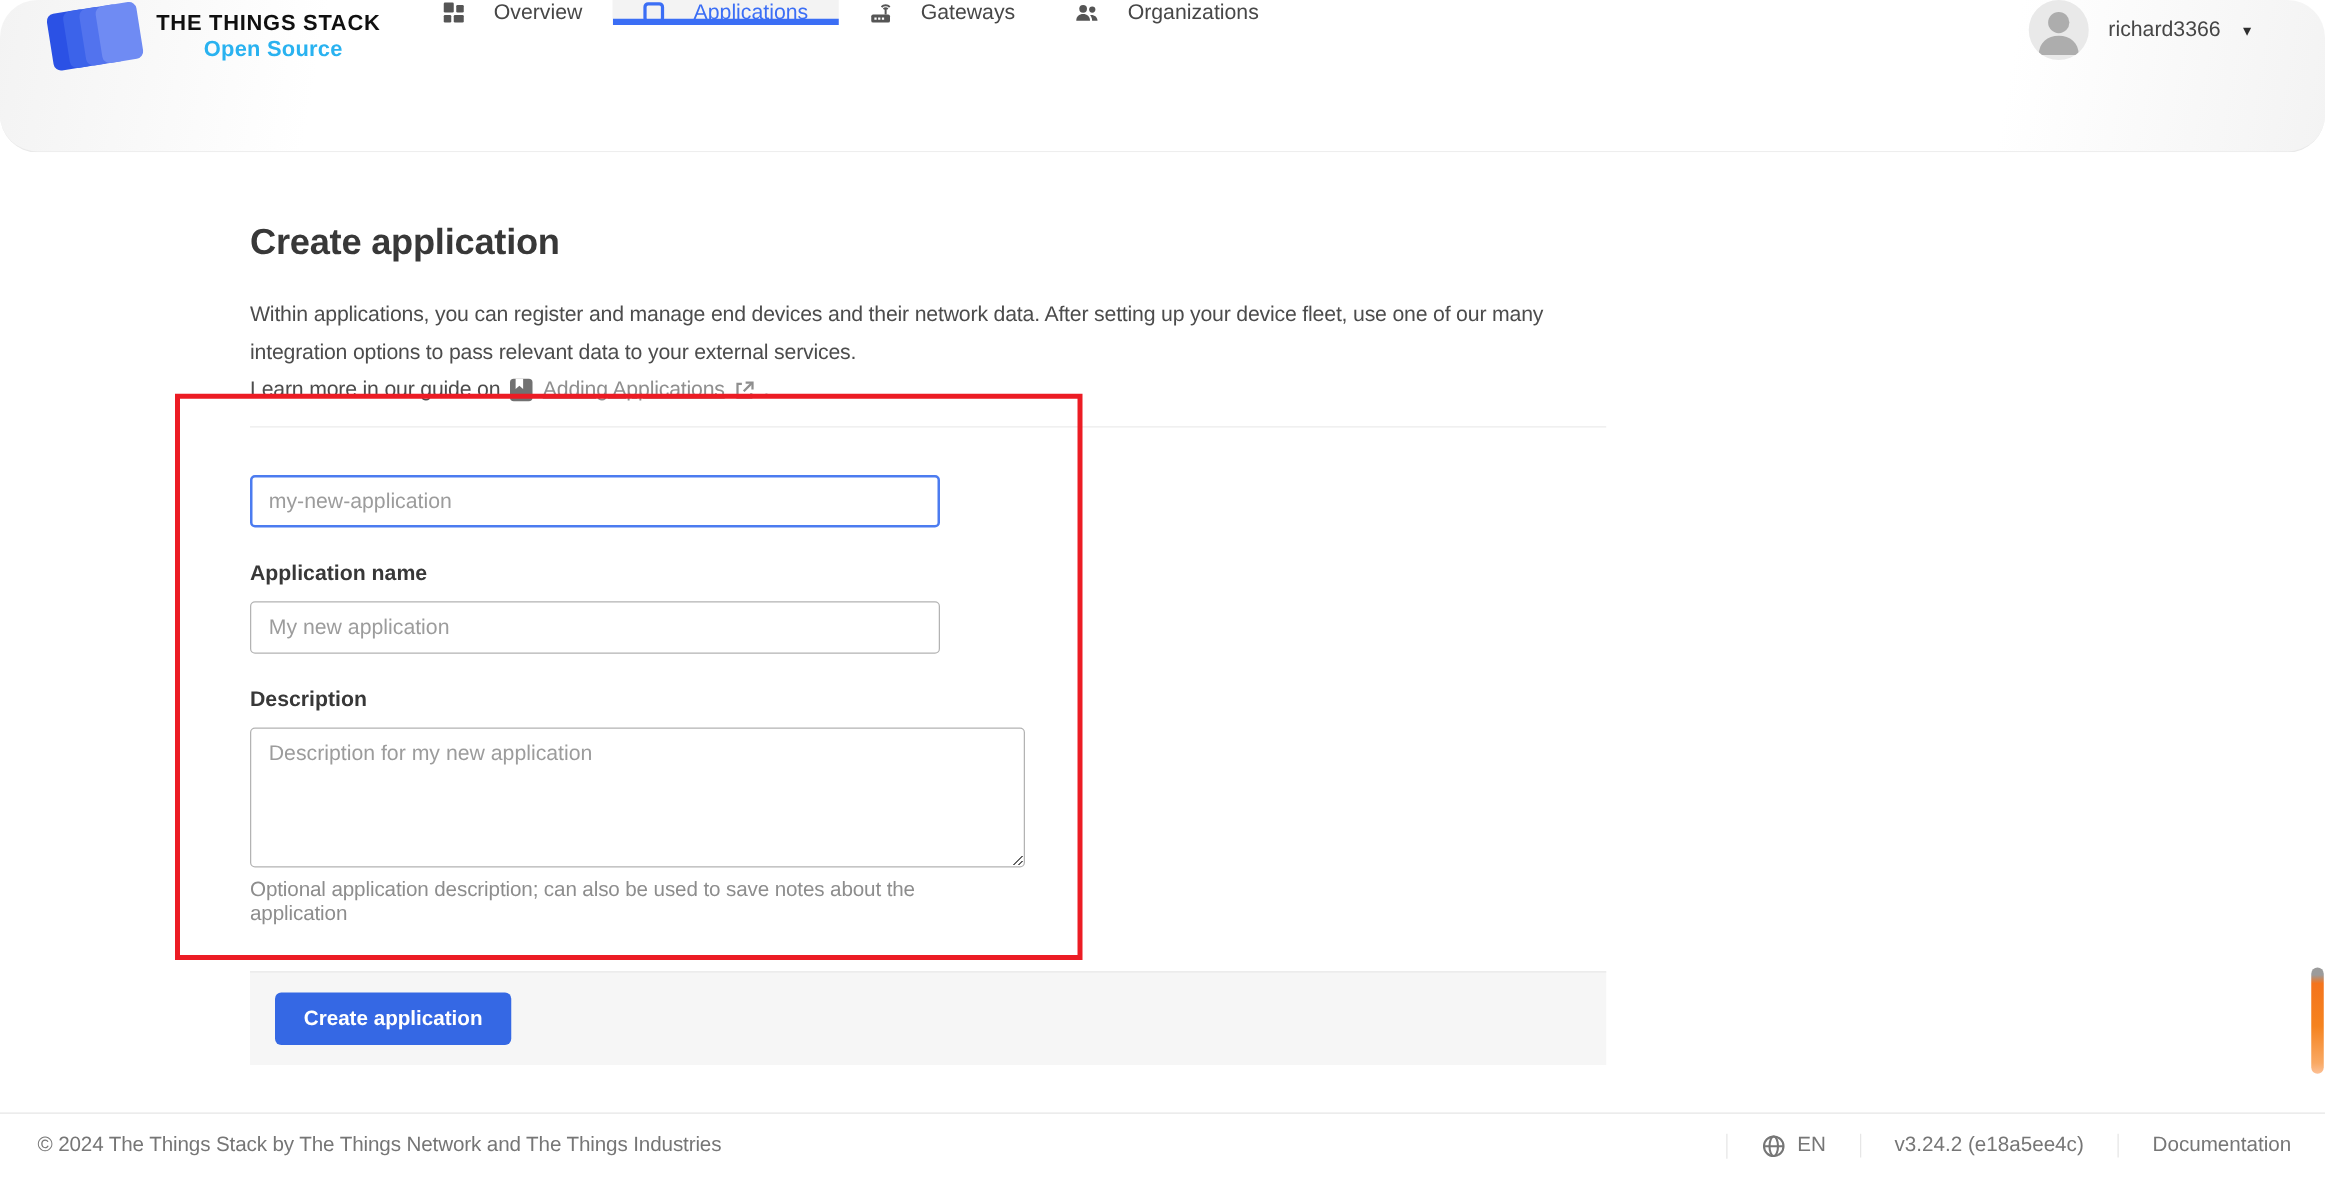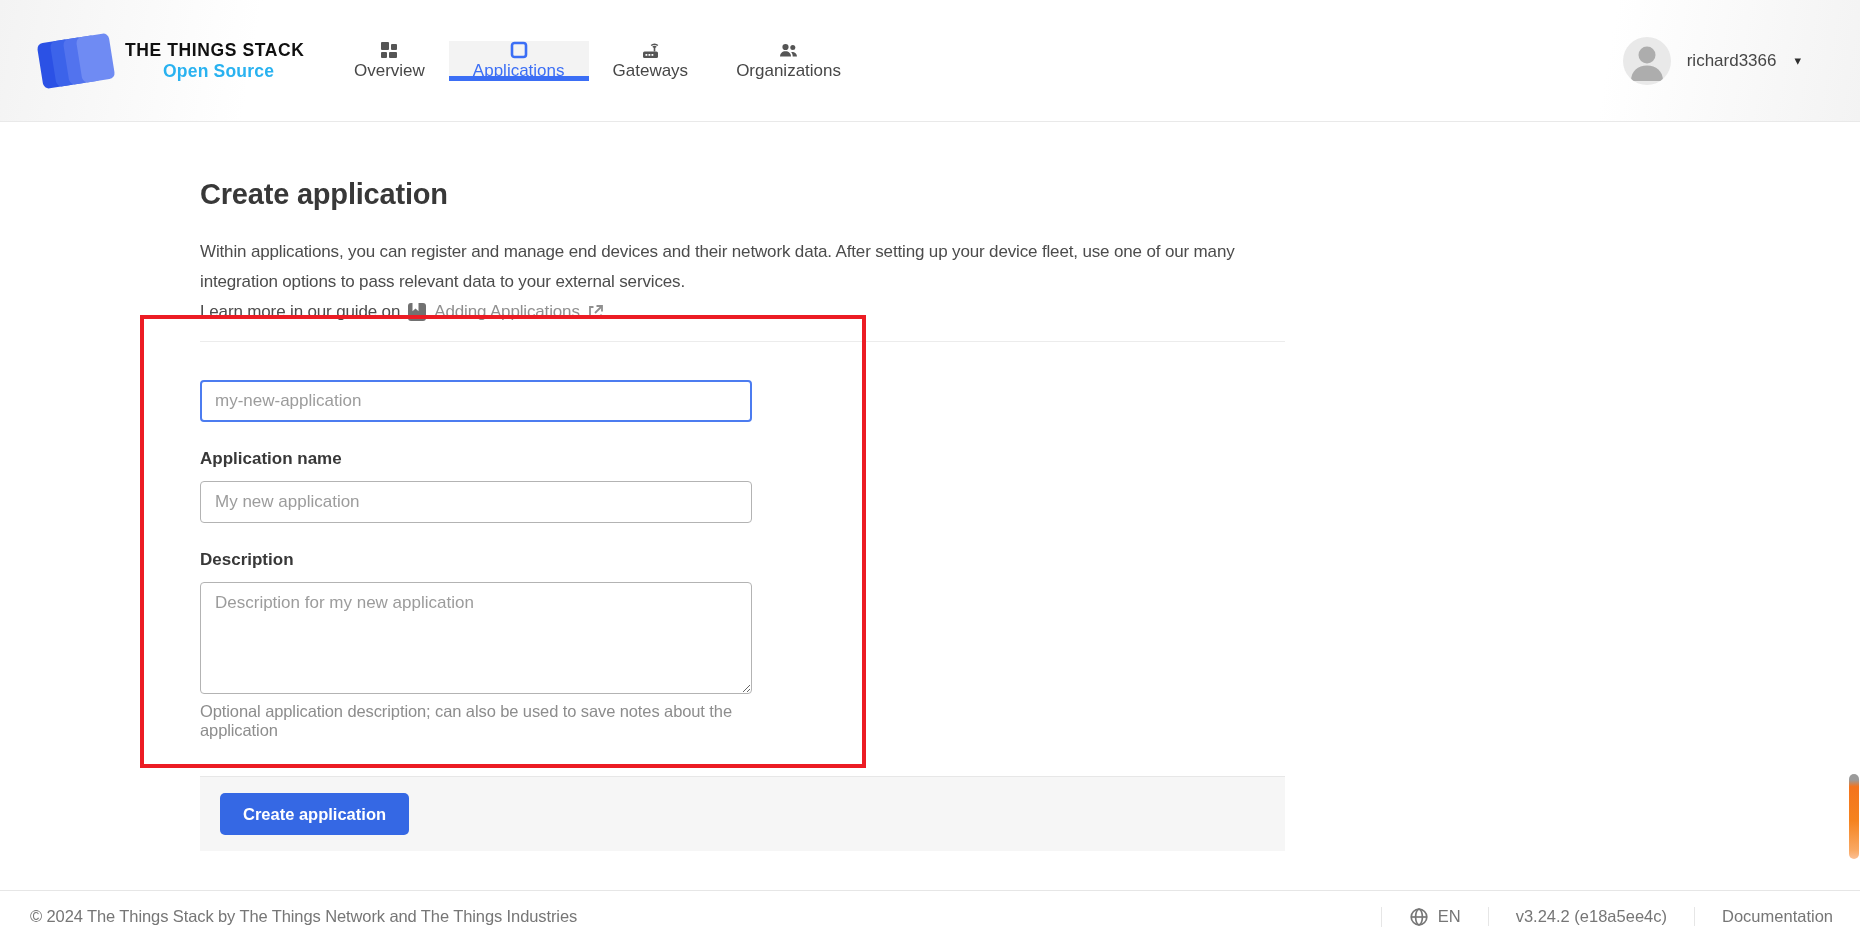--- a/index.html
+++ b/index.html
@@ -4,39 +4,40 @@
 <style>
   * { box-sizing: border-box; }
   html,body { margin:0; padding:0; }
   body {
     width:1860px; height:942px; position:relative; overflow:hidden;
     font-family:"Liberation Sans", sans-serif; background:#ffffff; color:#444;
   }
 
   
   .header {
-    position:relative; height:122px; display:flex; align-items:center;
+    position:relative; height:122px; display:flex; align-items:flex-start;
     border-bottom:1px solid #e9e9e9;
     background:linear-gradient(100deg,#f3f3f3 0%,#ffffff 14%,#ffffff 86%,#f3f3f3 100%);
+    border-radius:30px;
   }
   .logo-area { display:flex; align-items:center; padding-left:40px; width:330px; cursor:pointer; }
   .logo-mark { position:relative; width:70px; height:58px; margin-right:15px; flex:none; }
   .logo-card { position:absolute; width:33px; height:46px; border-radius:6px; transform:rotate(-9deg); }
   .lc1 { left:0;  top:9px; background:#2b51e5; }
   .lc2 { left:13px; top:7px; background:#3c63ea; }
   .lc3 { left:26px; top:5px; background:#5273ee; }
   .lc4 { left:39px; top:3px; background:#6f8bf3; }
   .logo-text { line-height:21px; white-space:nowrap; }
   .logo-title { font-size:17.5px; font-weight:bold; letter-spacing:.6px; color:#101010; }
   .logo-sub   { font-size:17.5px; font-weight:bold; letter-spacing:.2px; color:#29b2f0;margin-left:38px; }
 
   .nav { display:flex; align-items:stretch; }
   .nav-item {
-    display:flex; align-items:center; gap:2px; padding:0 24px;
-    font-size:17px; color:#474747; cursor:pointer; white-space:nowrap;flex-direction:column;
+    display:flex; align-items:center; gap:23px; padding:0 24px;
+    font-size:17px; color:#474747; cursor:pointer; white-space:nowrap;
   }
   .nav-item.active { background:#f3f3f3; color:#3b6ef5; box-shadow:inset 0 -5px 0 0 #3b6ef5; }
   .nicon { display:flex; align-items:center; }
 
   .user-area { margin-left:auto; display:flex; align-items:center; gap:16px; padding-right:59px; cursor:pointer; }
   .avatar {
     width:48px; height:48px; border-radius:50%; background:#e9e9e9; overflow:hidden;
     display:flex; align-items:flex-end; justify-content:center;
   }
   .username { font-size:17px; color:#464646; }
@@ -58,21 +59,21 @@
   .form { margin-top:38px; }
   .field { margin-bottom:27px; width:552px; }
   .field-label { font-size:17px; font-weight:bold; color:#383838; margin-bottom:12px; }
   .req { color:#e23c3c; margin-left:4px; font-weight:bold; }
   .text-input {
     width:552px; height:42px; border:1px solid #b3b3b3; border-radius:4px;
     padding:0 14px; font-size:17px; color:#0f172a; font-family:inherit; outline:none; background:#fff;
   }
   .text-input.focused { border:2px solid #4c7cf0; padding:0 13px; }
   .text-area {
-    width:552px; height:112px; border:1px solid #b3b3b3; border-radius:4px;
+    width:620px; height:112px; border:1px solid #b3b3b3; border-radius:4px;
     padding:10px 14px; font-size:17px; color:#333; font-family:inherit; outline:none;
     resize:vertical; background:#fff;
   }
   ::placeholder { color:#9c9c9c; opacity:1; }
   .helper { margin-top:4px; font-size:16.5px; letter-spacing:-.1px; color:#8d8d8d; }
 
   .submit-bar {
     margin-top:36px; width:1085px; height:75px; background:#f6f6f6;
     border-top:1px solid #e7e7e7; display:flex; align-items:center; padding-left:20px;
   }

